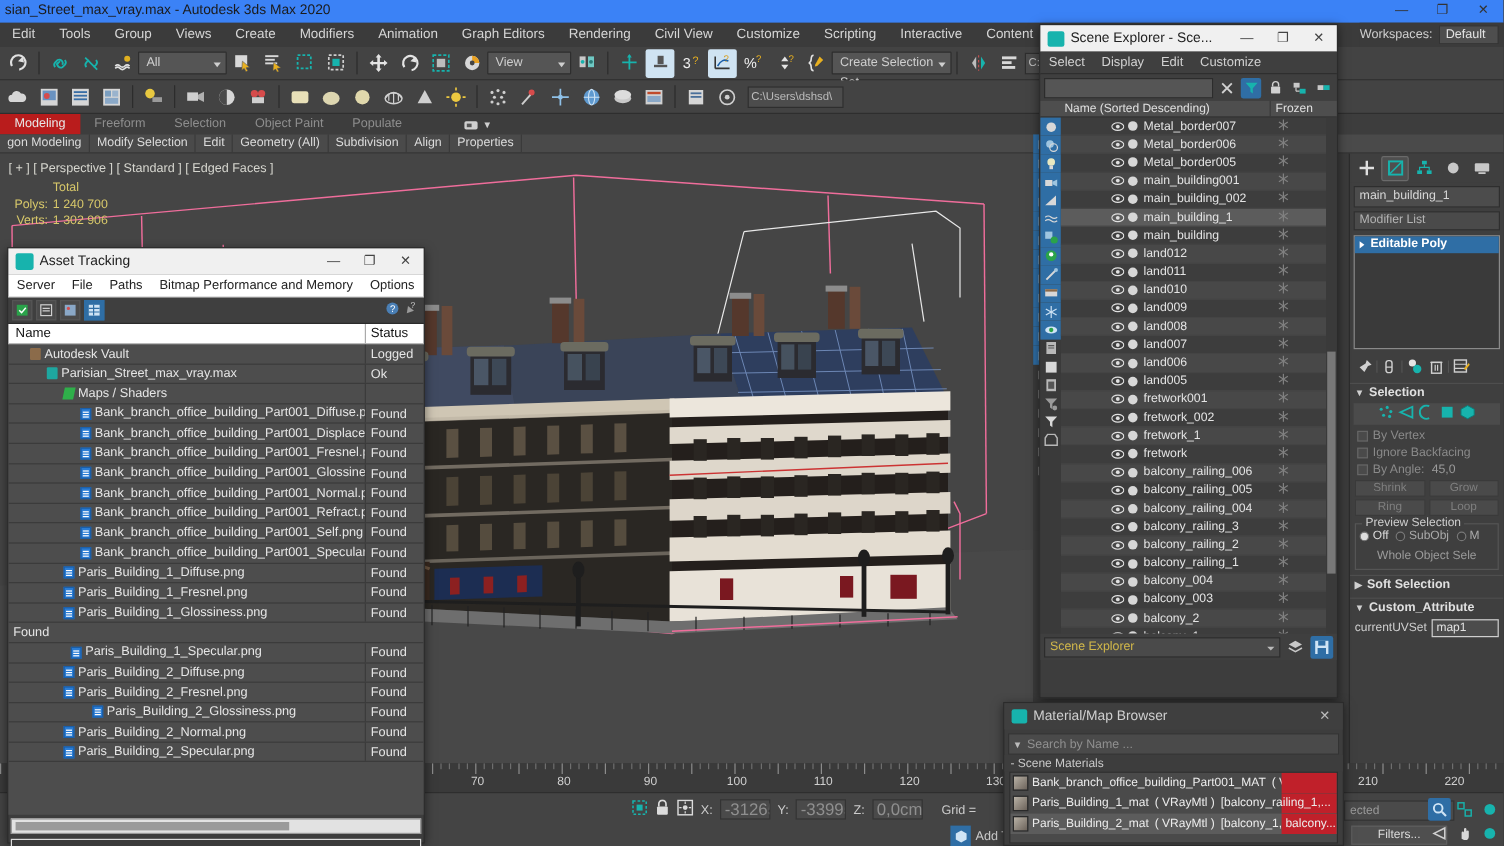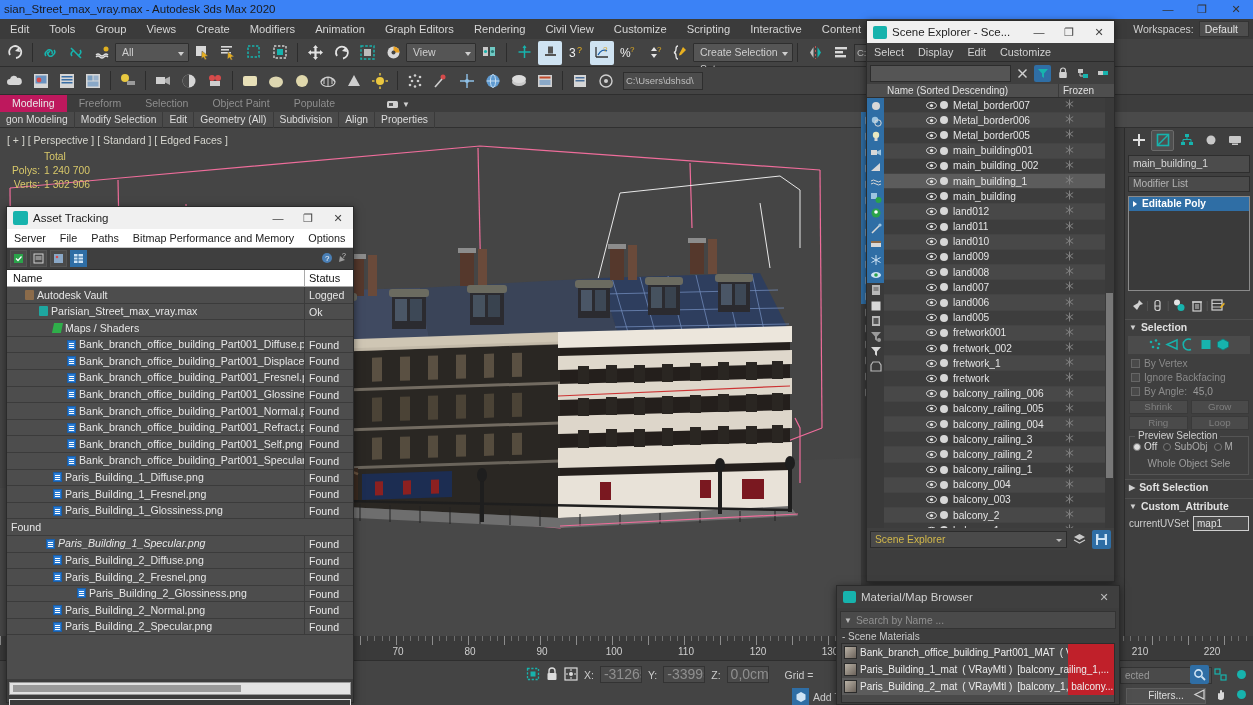--- a/index.html
+++ b/index.html
@@ -66,21 +66,21 @@
 
   
   .ribbon-tabs {
     position: absolute; left: 0; top: 95px; width: 1253px; height: 17px;
     background: #3d3d3d; display: flex; align-items: flex-end;
   }
   .rtab {
     height: 17px; line-height: 17px; padding: 0 12px; font-size: 10.5px;
     color: #8e8e8e; white-space: nowrap;
   }
-  .rtab.active { background: #be185d; color: #e8e8e8; }
+  .rtab.active { background: #b91c1c; color: #e8e8e8; }
   .ribbon-sub {
     position: absolute; left: 0; top: 112px; width: 1253px; height: 16px;
     background: #4a4a4a; display: flex; align-items: center;
     border-bottom: 1px solid #303030;
   }
   .rsub {
     height: 16px; line-height: 16px; padding: 0 6px; font-size: 10.3px;
     color: #dcdcdc; white-space: nowrap; border-right: 1px solid #3a3a3a;
   }
 
@@ -1655,21 +1655,21 @@
           <div class="n" style="padding-left: 46px;">
             <span class="at-ico ico-png"></span>
             <span>Paris_Building_1_Glossiness.png</span>
           </div>
           <div class="s">Found</div>
         </div>
         <div class="at-row">
           <div class="s">Found</div>
         </div>
         <div class="at-row">
-          <div class="n" style="padding-left: 39px; font-style: italic;">
+          <div class="n" style="padding-left: 52px;">
             <span class="at-ico ico-png"></span>
             <span>Paris_Building_1_Specular.png</span>
           </div>
           <div class="s">Found</div>
         </div>
         <div class="at-row">
           <div class="n" style="padding-left: 46px;">
             <span class="at-ico ico-png"></span>
             <span>Paris_Building_2_Diffuse.png</span>
           </div>

